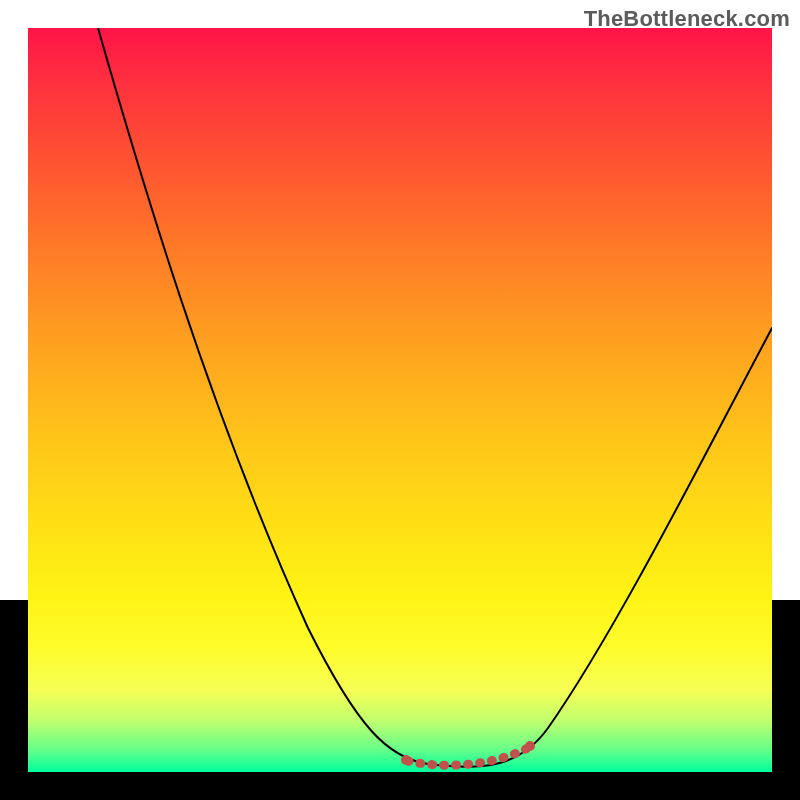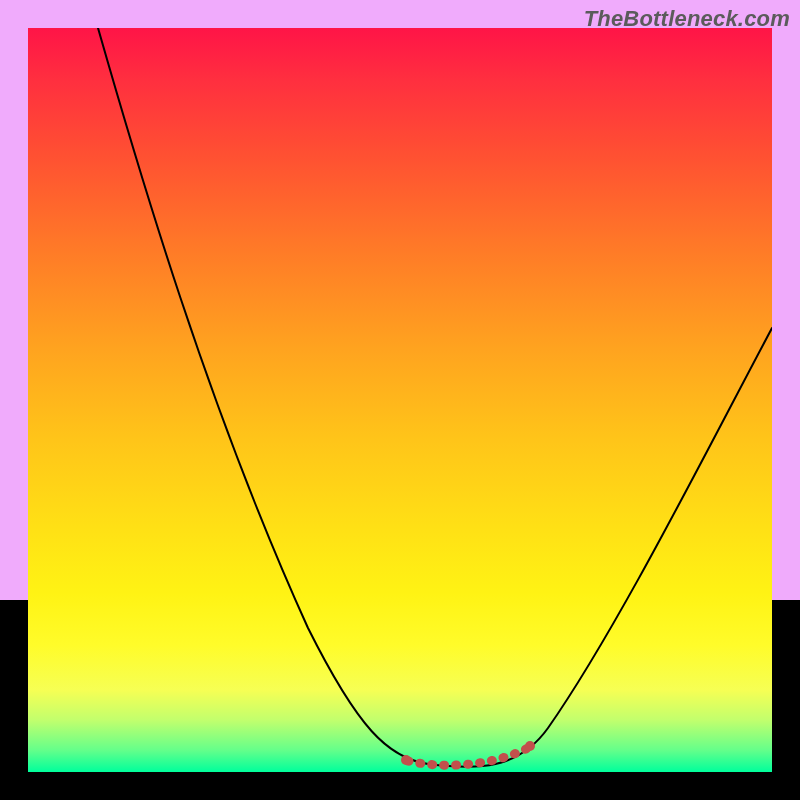--- a/index.html
+++ b/index.html
@@ -8,22 +8,21 @@
     width: 800px;
     height: 800px;
     background: #000;
     font-family: Arial, Helvetica, sans-serif;
     overflow: hidden;
   }
   .frame {
     position: relative;
     width: 800px;
     height: 600px;
-    background: #f0abfc;
-    font-style: italic;
+    background: #ffffff;
   }
   .watermark {
     position: absolute;
     top: 6px;
     right: 10px;
     color: #5b5b5b;
     font-size: 22px;
     font-weight: 600;
     letter-spacing: 0.2px;
     z-index: 5;

